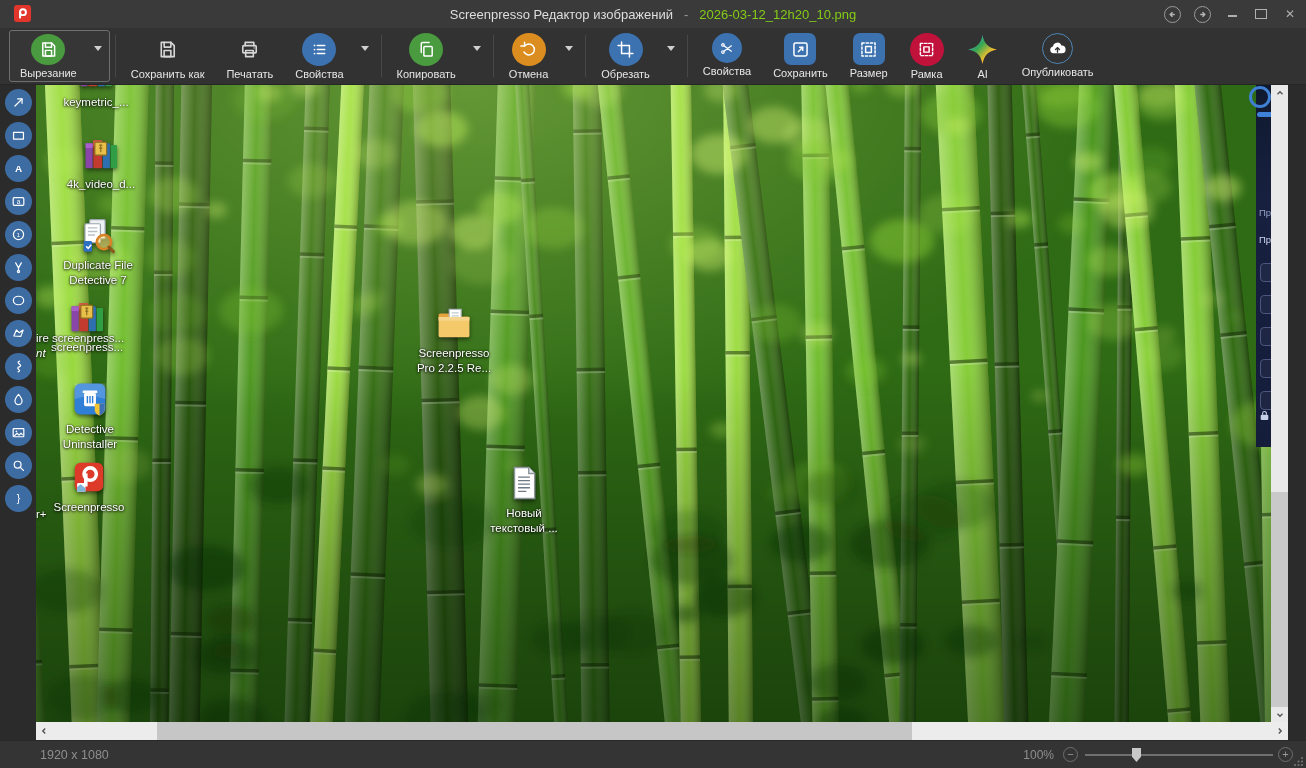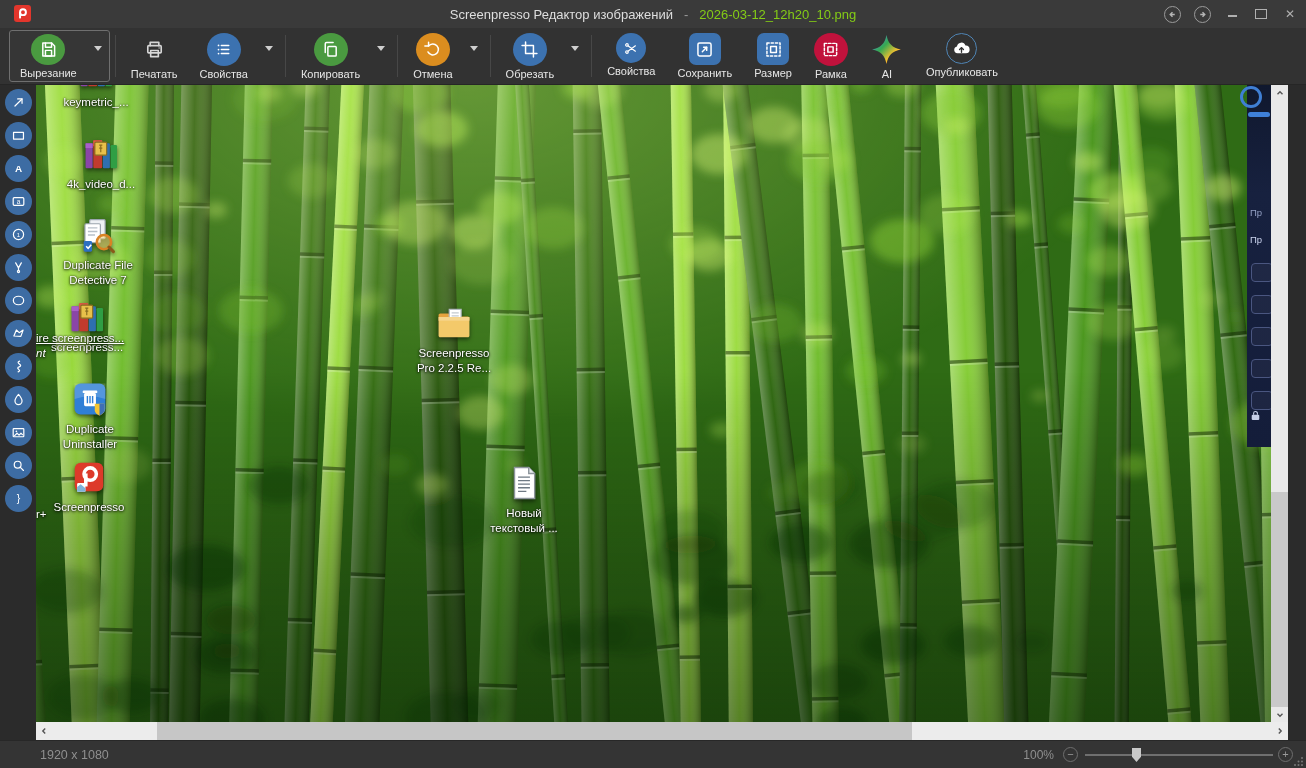--- a/index.html
+++ b/index.html
@@ -42,21 +42,21 @@
   .tool-circle{width:27px;height:27px;border-radius:50%;background:#3d6ca3;display:flex;align-items:center;justify-content:center;flex:0 0 auto;}
 
   .canvas{position:relative;flex:1;overflow:hidden;background:#ef4444;padding-left:32px;}
   .canvas > svg#bamboo{position:absolute;inset:0;width:100%;height:100%;display:block;}
   #dicons{position:absolute;inset:0;}
   .dicon{position:absolute;width:92px;display:flex;flex-direction:column;align-items:center;text-align:center;}
   .dicon-img svg{width:38px;height:38px;filter:drop-shadow(0 2px 2px rgba(0,0,0,.55));}
   .dicon-label{font-size:11.5px;color:#fff;line-height:1.28;white-space:nowrap;text-shadow:0 1px 3px rgba(0,0,0,.95),0 0 2px rgba(0,0,0,.85);}
   .plabel{position:absolute;font-size:11.5px;color:#fff;white-space:nowrap;text-shadow:0 1px 3px rgba(0,0,0,.95),0 0 2px rgba(0,0,0,.85);}
 
-  .panelfrag{position:absolute;top:0;right:0;width:24px;height:362px;background:linear-gradient(180deg,#10182e,#17213f 30%,#141d3a);overflow:visible;text-align:right;}
+  .panelfrag{position:absolute;top:0;right:0;width:15px;height:362px;background:linear-gradient(180deg,#10182e,#17213f 30%,#141d3a);overflow:visible;text-align:right;}
   .pf-circle{position:absolute;top:1px;left:-7px;width:16px;height:16px;border:3px solid #3f7fd4;border-radius:50%;}
   .pf-tab{position:absolute;top:27px;left:1px;width:22px;height:5px;background:#3f80d8;border-radius:3px;}
   .pf-text{position:absolute;left:3px;font-size:9.5px;color:#93a0c4;}
   .pf-t1{top:122px;}
   .pf-t2{top:149px;color:#ccd5ef;}
   .pf-box{position:absolute;left:4px;width:20px;height:17px;border:1.5px solid #4a5680;border-radius:4px;background:rgba(255,255,255,.04);}
   .pf-lock{position:absolute;left:2px;top:324px;}
 
   .vscroll{width:17px;background:#c9c9c9;position:relative;}
   .vs-btn{position:absolute;left:0;right:0;height:15px;background:#e9e9e9;display:flex;align-items:center;justify-content:center;}
@@ -136,20 +136,32 @@
               <rect x="8.5" y="13" width="7" height="6.5"></rect>
             </svg>
           </div>
           <div class="tb-label">Вырезание</div>
         </div>
         <div class="tb-dd">
           <span class="dd-arrow"></span>
         </div>
       </div>
       <div class="tb-sep"></div>
+      <div class="tb-group">
+        <div class="tb-btn">
+          <div class="tb-icon shape-plain">
+            <svg width="23" height="23" viewBox="0 0 24 24" fill="none" stroke="#d6d6d6" stroke-width="1.7" stroke-linecap="round" stroke-linejoin="round">
+              <path d="M5.5 4.5h10l3.5 3.5v11.5H5.5z"></path>
+              <path d="M8.5 4.5v5h7v-5"></path>
+              <rect x="8.5" y="13" width="7" height="6.5"></rect>
+            </svg>
+          </div>
+          <div class="tb-label">Сохранить как</div>
+        </div>
+      </div>
       <div class="tb-group">
         <div class="tb-btn">
           <div class="tb-icon shape-plain">
             <svg width="23" height="23" viewBox="0 0 24 24" fill="none" stroke="#d6d6d6" stroke-width="1.7" stroke-linecap="round" stroke-linejoin="round">
               <path d="M7.5 8V4.5h9V8"></path>
               <rect x="5" y="8" width="14" height="7.5" rx="1"></rect>
               <path d="M8 13h8v6.5H8z"></path>
               <circle cx="16.8" cy="10.4" r=".7" fill="#d6d6d6" stroke="none"></circle>
             </svg>
           </div>
@@ -965,21 +977,21 @@
                 <g stroke="none">
                   <rect x="3" y="3" width="26" height="26" rx="5" fill="#2f7fd6"></rect>
                   <path d="M3 3h26v13a40 40 0 00-26 0z" fill="rgba(255,255,255,.18)"></path>
                   <rect x="11" y="11" width="10" height="11" rx="1.2" fill="#fff"></rect>
                   <rect x="9.8" y="8.8" width="12.4" height="2.2" rx="1" fill="#fff"></rect>
                   <path d="M13.8 13.5v6M16 13.5v6M18.2 13.5v6" stroke="#2f7fd6" stroke-width="1.2"></path>
                   <path d="M20 20h8v5.5c0 3-4 4.5-4 4.5s-4-1.5-4-4.5z" fill="#f4c531"></path>
                   <path d="M24 20h4v5.5c0 3-4 4.5-4 4.5z" fill="#3f6fb5"></path>
                 </g>
               </svg></div>
-            <div class="dicon-label">Duplicate</div>
+            <div class="dicon-label">Detective</div>
             <div class="dicon-label">Uninstaller</div>
           </div>
           <div class="dicon" style="left: 7px; top: 373px;">
             <div class="dicon-img"><svg viewBox="0 0 32 32">
                 <g stroke="none">
                   <rect x="4" y="4" width="24" height="24" rx="5" fill="#dd3a2a"></rect>
                   <circle cx="17" cy="13.5" r="5.2" fill="none" stroke="#fff" stroke-width="3"></circle>
                   <rect x="11.8" y="13" width="3" height="11" fill="#fff"></rect>
                   <rect x="6" y="21" width="7" height="7.5" rx="1" fill="#fff"></rect>
                   <path d="M6 24.5l3-2.5 4 3.5v3H6z" fill="#7fb2d9"></path>
@@ -1000,21 +1012,21 @@
           </div>
           <div class="dicon" style="left: 442px; top: 379px;">
             <div class="dicon-img"><svg viewBox="0 0 32 32">
                 <path d="M8 3h12l5 5v21H8z" fill="#fff" stroke="#8d959c" stroke-width="1.2"></path>
                 <path d="M20 3v5h5" fill="#e8ecef" stroke="#8d959c" stroke-width="1.2"></path>
                 <path d="M11 11h10M11 14h10M11 17h10M11 20h10M11 23h7" stroke="#6f7a84" stroke-width="1.1" fill="none"></path>
               </svg></div>
             <div class="dicon-label">Новый</div>
             <div class="dicon-label">текстовый ...</div>
           </div>
-          <div class="plabel" style="left: 0px; top: 247px; text-decoration: underline;">ire screenpress...</div>
+          <div class="plabel" style="left: 0px; top: 247px;">ire screenpress...</div>
           <div class="plabel" style="left: 0px; top: 262px; font-style: italic;">nt</div>
           <div class="plabel" style="left: 0px; top: 423px;">r+</div>
         </div>
       <div class="panelfrag">
         <div class="pf-circle"></div>
         <div class="pf-tab"></div>
         <div class="pf-text pf-t1">Пр</div>
         <div class="pf-text pf-t2">Пр</div>
         <div class="pf-box" style="top:178px"></div>
         <div class="pf-box" style="top:210px"></div>

